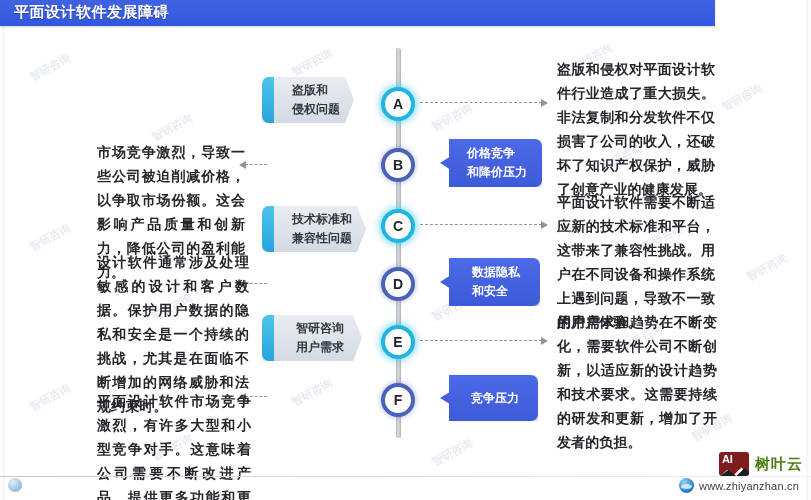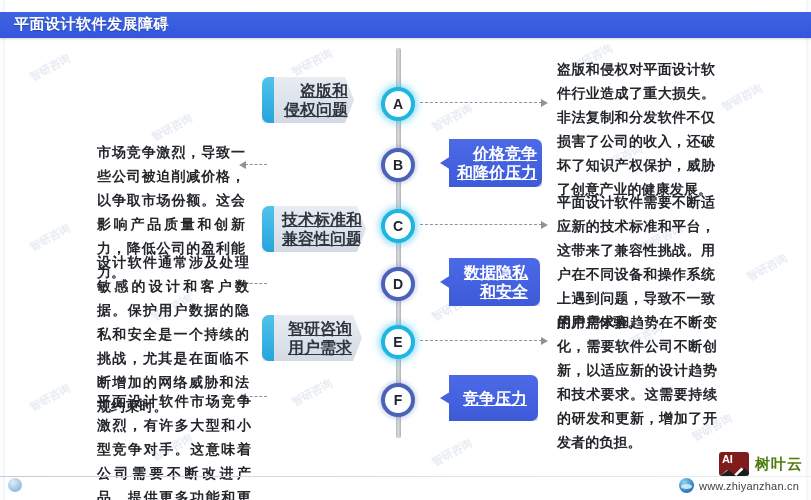--- a/index.html
+++ b/index.html
@@ -17,21 +17,21 @@
   }
   .edge-left,.edge-right{
     position:absolute;top:0;bottom:0;width:5px;
     background:linear-gradient(to right,#ffffff,#f2f4f7);
   }
   .edge-left{left:0;}
   .edge-right{right:0;background:linear-gradient(to left,#ffffff,#f2f4f7);}
 
   
   #header{
-    position:absolute;left:0;top:12px;width:811px;height:26px;
+    position:absolute;left:0;top:0;width:715px;height:26px;
     background:linear-gradient(to bottom,#3f63e0,#3357dd);
     box-shadow:0 1px 2px rgba(0,0,0,.18);
   }
   #header-title{
     position:absolute;left:14px;top:3px;
     color:#ffffff;font-size:15px;font-weight:bold;
     letter-spacing:.5px;
     text-shadow:0 1px 1px rgba(0,0,0,.25);
     white-space:nowrap;
   }
@@ -69,26 +69,25 @@
   .node.indigo{
     border:4px solid #4a63b8;
     box-shadow:0 0 5px 1px rgba(74,99,184,.35);
   }
 
   
   .chip{
     position:absolute;
     box-sizing:border-box;
     display:flex;align-items:center;justify-content:center;
-    text-align:right;
-    font-size:16px;font-weight:bold;
+    text-align:left;
+    font-size:12px;font-weight:bold;
     line-height:19px;
     border-radius:7px;
     filter:drop-shadow(1px 2px 2px rgba(40,60,100,.28));
-    text-decoration:underline;
   }
   
   .chip.light{
     background:linear-gradient(to bottom,#e9edf2,#d3dae3);
     color:#2f3640;
     padding-left:16px;
     clip-path:polygon(0 0,calc(100% - 9px) 0,100% 50%,calc(100% - 9px) 100%,0 100%);
   }
   .chip.light::before{
     content:"";

